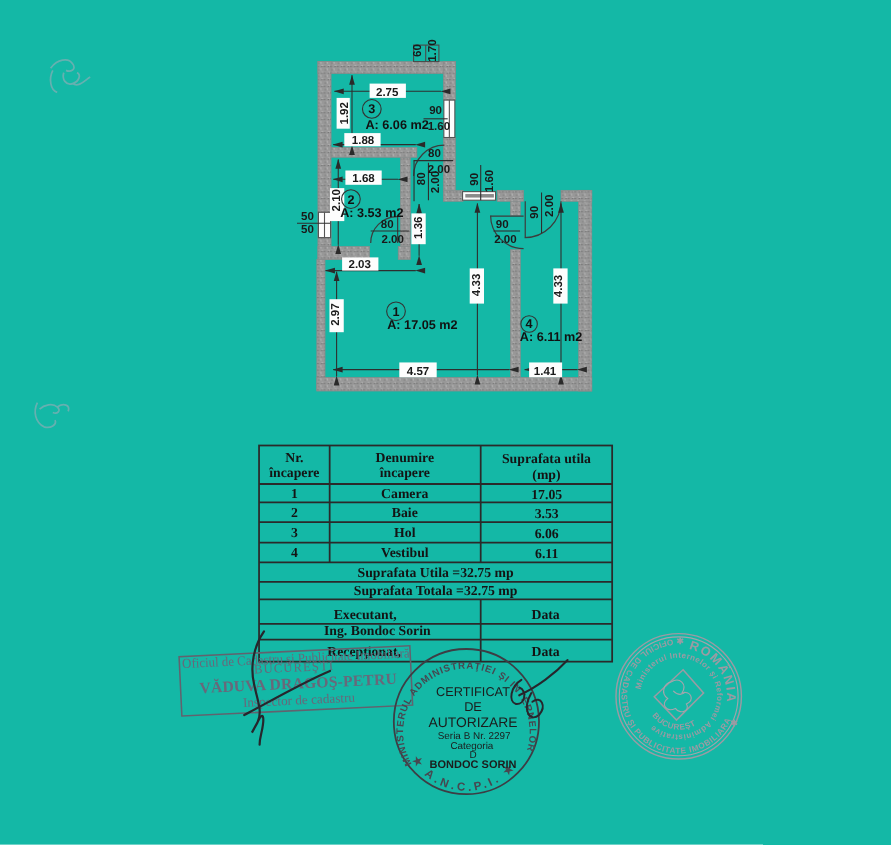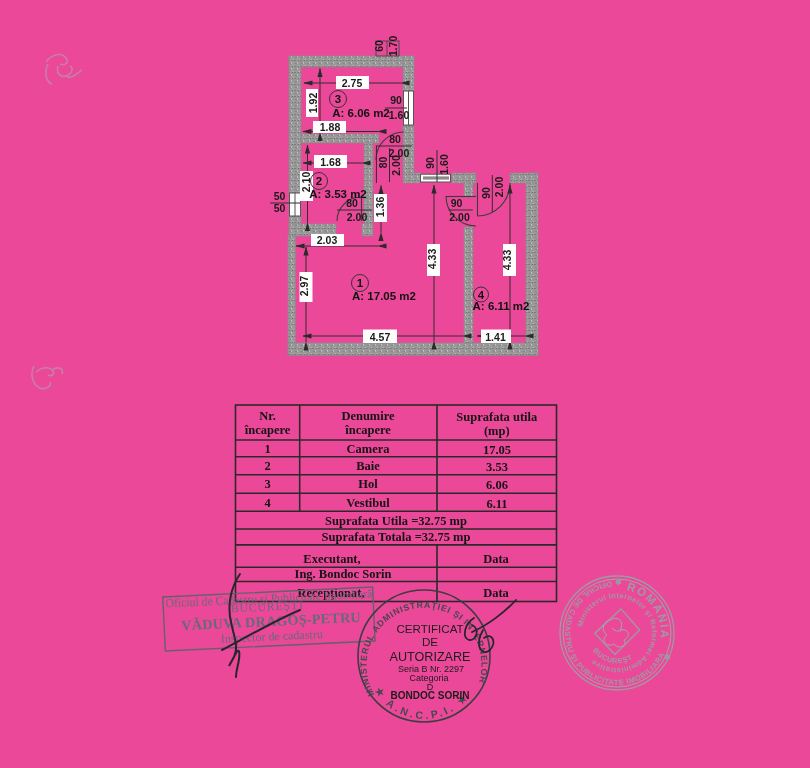--- a/index.html
+++ b/index.html
@@ -1,16 +1,16 @@
 <!DOCTYPE html>
 <html><head>
 <meta charset="utf-8">
 <style>
 html,body{margin:0;padding:0;background:#ffffff;}
-#page{position:relative;width:810px;height:768px;background:#ec4899;overflow:hidden;
+#page{position:relative;width:810px;height:768px;background:#14b8a6;overflow:hidden;
 font-family:"Liberation Sans",sans-serif;}
 text{fill:#1c1c1c;}
 .dim{font-family:"Liberation Sans",sans-serif;font-weight:bold;font-size:10.5px;fill:#1a1a1a;}
 .dimr{font-family:"Liberation Sans",sans-serif;font-weight:bold;font-size:10.5px;fill:#1a1a1a;}
 .room{font-family:"Liberation Sans",sans-serif;font-weight:bold;font-size:11.5px;fill:#111;}
 .tab{font-family:"Liberation Serif",serif;font-weight:bold;font-size:12.5px;fill:#141414;}
 .st1{font-family:"Liberation Serif",serif;fill:#68687a;}
 .ring{font-family:"Liberation Sans",sans-serif;font-weight:bold;fill:#474750;}
 .rring{font-family:"Liberation Sans",sans-serif;font-weight:bold;fill:#9b9ba3;}
 </style>

